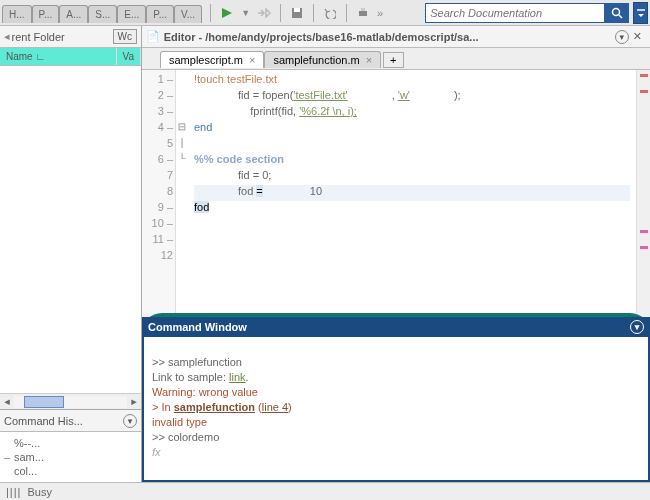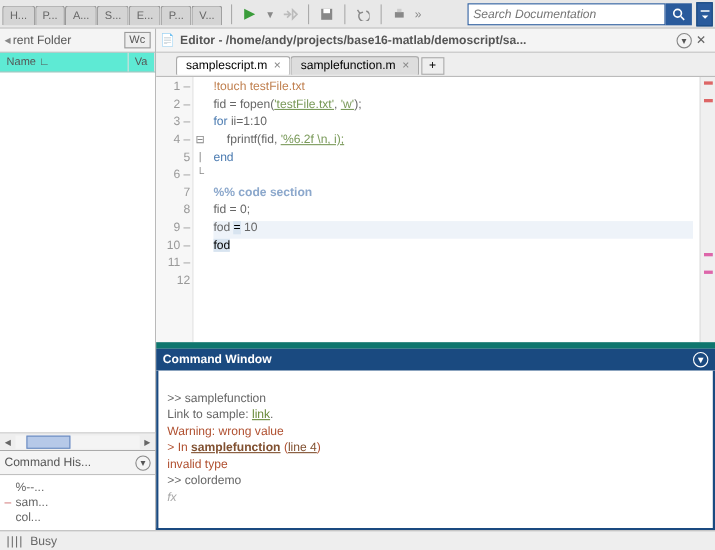--- a/index.html
+++ b/index.html
@@ -45,27 +45,27 @@
 .gutter { width: 34px; background: #f7f7f7; border-right: 1px solid #ddd; padding-top: 3px; text-align: right; color: #999; font-family: monospace; font-size: 11px; }
 .gutter .ln { height: 16px; padding-right: 2px; }
 .fold-col { width: 12px; padding-top: 3px; background: #fff; }
 .fold-col .f { height: 16px; font-size: 10px; color: #888; text-align: center; }
 .code { flex: 1; padding: 3px 6px; font-family: 'Courier New', monospace; font-size: 12px; position: relative; }
 .code .cl { height: 16px; white-space: pre; }
 .c-comment { color: #8ca8cc; font-weight: bold; }
 .c-cmd { color: #c08050; }
 .c-kw { color: #4a7ab0; }
 .c-str { color: #7a9a5a; text-decoration: underline; }
-.c-plain { color: #666; }
+.c-plain { color: #666; margin-left: 44px; }
 .c-sel { background: #d8e4f0; }
 .mark-col { width: 14px; background: #f0f0f0; border-left: 1px solid #ddd; position: relative; }
 .mark { position: absolute; right: 2px; width: 8px; height: 3px; }
 .mark.err { background: #d66; }
 .mark.warn { background: #d6a; }
-.cmdwin { border-top: 6px solid #0f766e; }
+.cmdwin { border-top: 4px solid #0f766e; border-radius: 20px; }
 .cmdwin-hdr { display: flex; align-items: center; height: 20px; background: #1a4a80; color: #fff; padding: 0 6px; font-weight: bold; font-size: 11px; }
 .cmdwin-hdr .panel-ctrl { border-color: #fff; color: #fff; margin-left: auto; }
 .cmdwin-body { background: #fff; padding: 19px 8px; font-family: 'Courier New', monospace; font-size: 12px; min-height: 120px; border: 2px solid #1a4a80; border-top: none; }
 .cmdwin-body .row { min-height: 15px; }
 .cw-prompt { color: #666; }
 .cw-text { color: #666; }
 .cw-link { color: #6a8a3a; text-decoration: underline; cursor: pointer; }
 .cw-warn { color: #b05030; }
 .cw-flink { color: #805030; text-decoration: underline; font-weight: bold; }
 .cw-lline { color: #805030; text-decoration: underline; }
@@ -215,21 +215,20 @@
           <div class="f"></div>
           <div class="f"></div>
           <div class="f"></div>
           <div class="f"></div>
           <div class="f"></div>
       </div>
       <div class="code">
 
         <div class="cl"><span class="c-cmd">!touch testFile.txt</span></div>
         <div class="cl"><span class="c-plain">fid = fopen(</span><span class="c-str">'testFile.txt'</span><span class="c-plain">, </span><span class="c-str">'w'</span><span class="c-plain">);</span></div>
-        <div class="cl"><span class="c-kw">for</span><span class="c-plain"> ii=1:10</span></div>
         <div class="cl"><span class="c-plain">    fprintf(fid, </span><span class="c-str">'%6.2f \n, i);</span></div>
         <div class="cl"><span class="c-kw">end</span></div>
         <div class="cl"></div>
         <div class="cl"><span class="c-comment">%% code section</span></div>
         <div class="cl"><span class="c-plain">fid = 0;</span></div>
         <div class="cl" style="background:#eef3f9;"><span class="c-plain">fod </span><span class="c-sel">=</span><span class="c-plain"> 10</span></div>
         <div class="cl"><span class="c-sel">fod</span></div>
         <div class="cl"></div>
       </div>
       <div class="mark-col">

